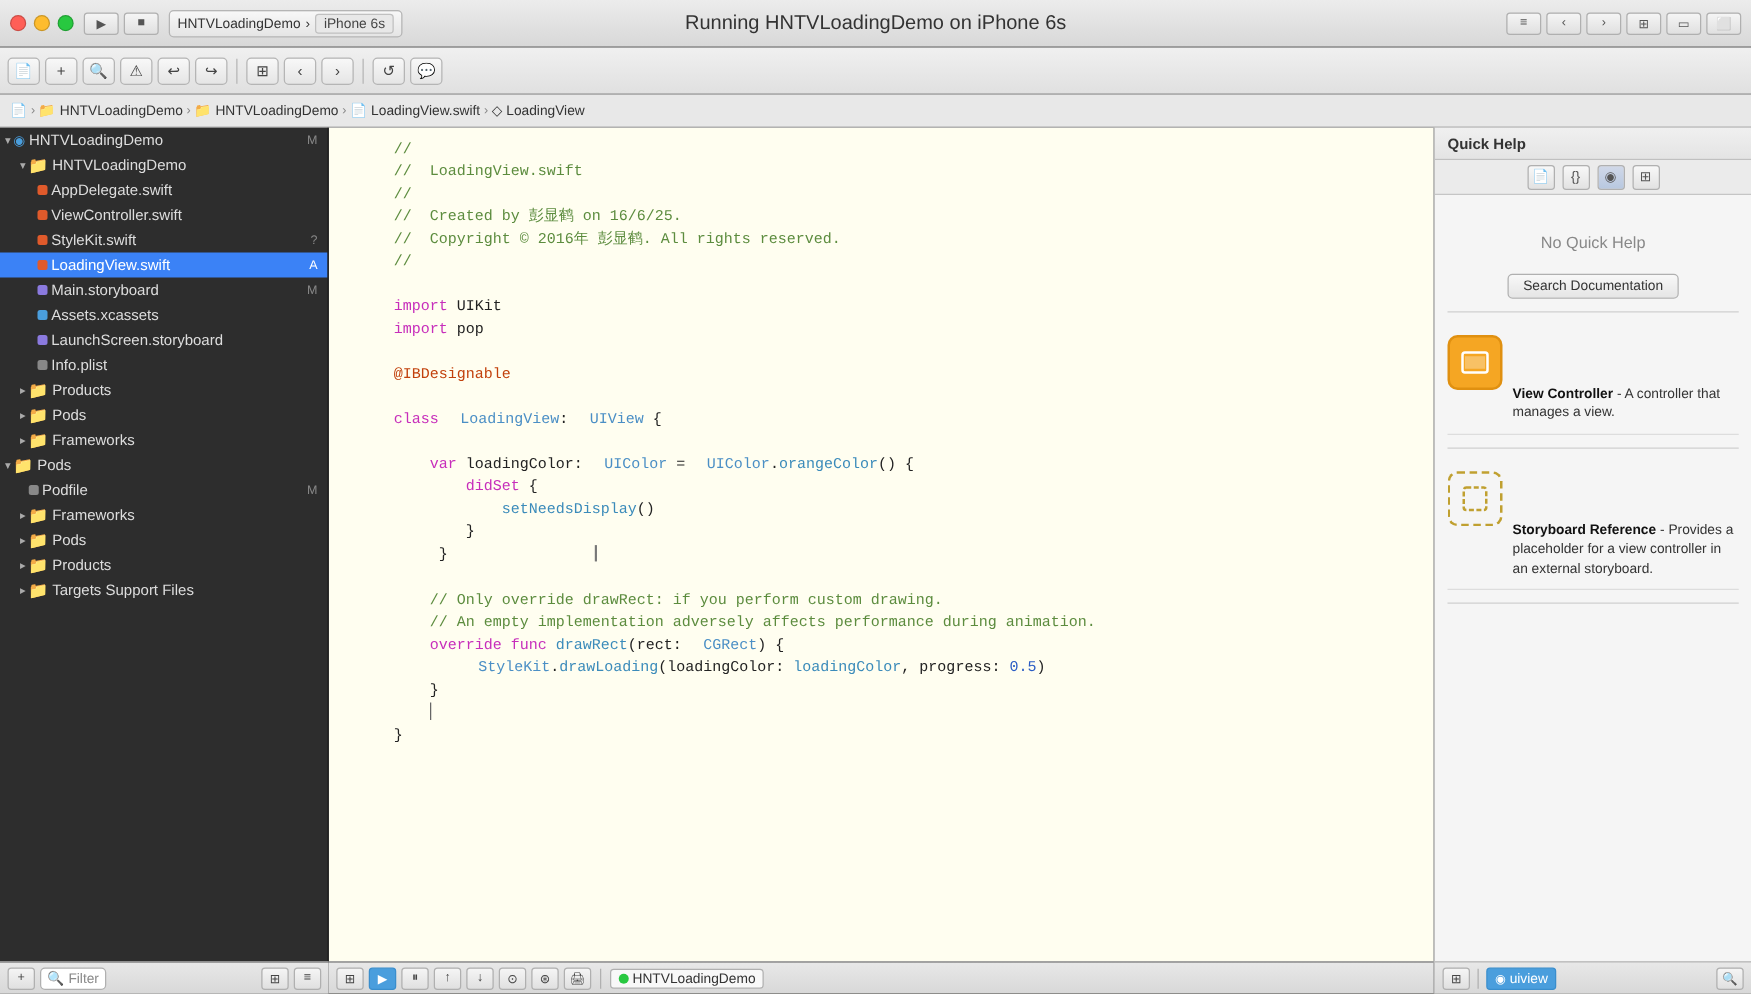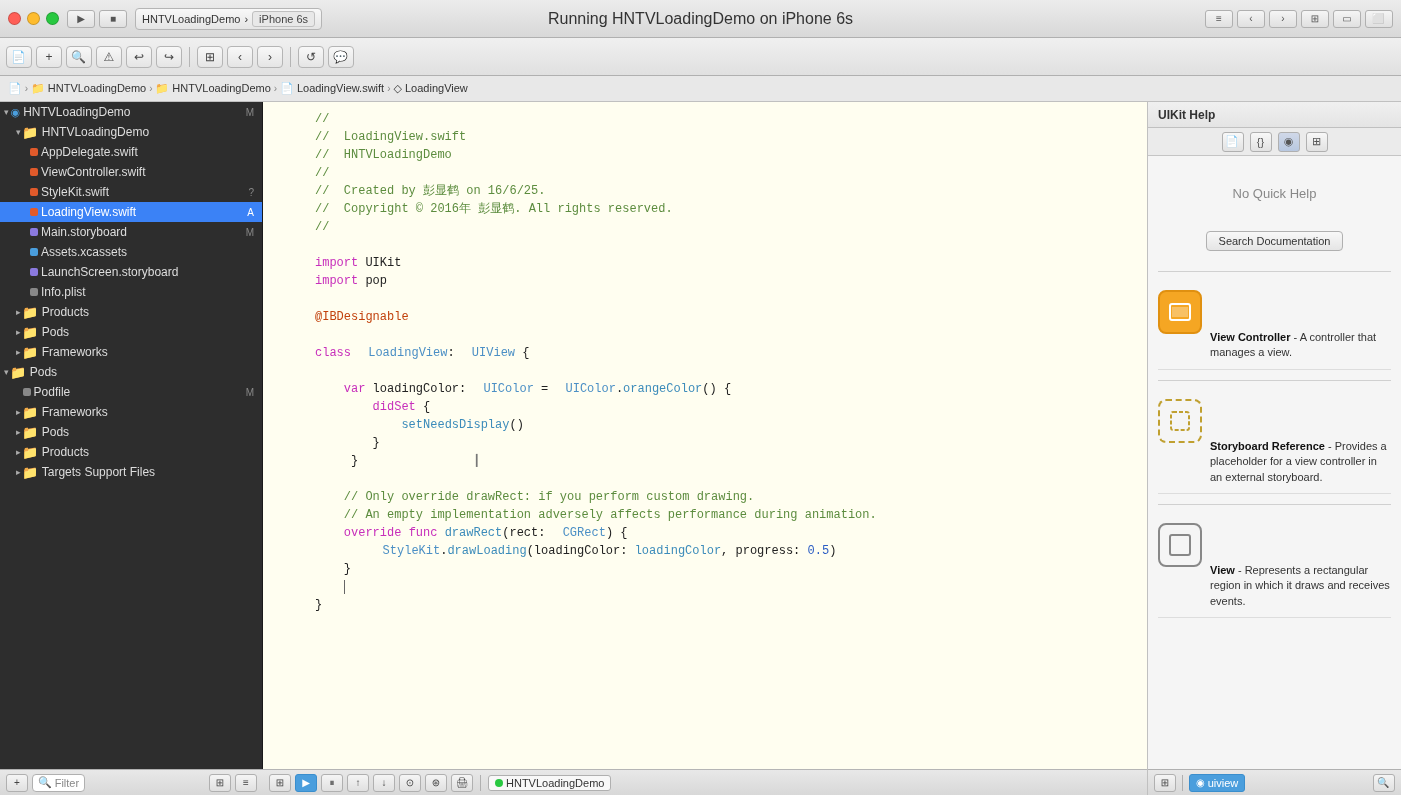--- a/index.html
+++ b/index.html
@@ -156,21 +156,21 @@
       width: 22px; height: 20px; border: 1px solid #b0b0b0;
       background: linear-gradient(to bottom, #f8f8f8, #e2e2e2);
       border-radius: 3px; display: flex; align-items: center; justify-content: center;
       font-size: 11px; color: #555; cursor: pointer;
     }
     .rp-btn.active { background: linear-gradient(to bottom, #d0d8e8, #b8c8e0); }
 
     .quick-help-content { padding: 10px; flex: 1; overflow-y: auto; }
     .no-quick-help { text-align: center; color: #888; font-size: 13px; padding: 20px 0 10px 0; }
     .search-doc-btn {
-      display: block; margin: 20px auto; padding: 3px 12px;
+      display: block; margin: 8px auto; padding: 3px 12px;
       background: linear-gradient(to bottom, #f8f8f8, #e5e5e5);
       border: 1px solid #b0b0b0; border-radius: 4px;
       font-size: 11px; color: #333; cursor: pointer; text-align: center;
     }
     .qh-divider { height: 1px; background: #d0d0d0; margin: 10px 0; }
 
     .qh-card { display: flex; gap: 8px; padding: 8px 0; border-bottom: 1px solid #ddd; }
     .qh-icon-box {
       width: 44px; height: 44px; min-width: 44px; border-radius: 8px;
       display: flex; align-items: center; justify-content: center;
@@ -438,24 +438,20 @@
         <div class="code-line">
           <span class="line-num"></span>
           <span class="code-content c-comment">//</span>
         </div>
         <div class="code-line">
           <span class="line-num"></span>
           <span class="code-content c-comment">//  LoadingView.swift</span>
         </div>
         <div class="code-line">
           <span class="line-num"></span>
-          <span class="code-content c-comment">//  HNTVLoadingDemo</span>
-        </div>
-        <div class="code-line">
-          <span class="line-num"></span>
           <span class="code-content c-comment">//</span>
         </div>
         <div class="code-line">
           <span class="line-num"></span>
           <span class="code-content c-comment">//  Created by 彭显鹤 on 16/6/25.</span>
         </div>
         <div class="code-line">
           <span class="line-num"></span>
           <span class="code-content c-comment">//  Copyright © 2016年 彭显鹤. All rights reserved.</span>
         </div>
@@ -561,21 +557,21 @@
         <div class="eb-separator" style="width:1px;height:16px;background:#b0b0b0;margin:0 3px;"></div>
         <div class="eb-scheme">
           <span class="eb-dot-green"></span>
           <span>HNTVLoadingDemo</span>
         </div>
       </div>
     </div>
 
     <div class="right-panel">
       <div class="right-panel-header">
-        <span>UIKit Help</span>
+        <span>Quick Help</span>
       </div>
       <div class="right-panel-toolbar">
         <div class="rp-btn">📄</div>
         <div class="rp-btn">{}</div>
         <div class="rp-btn active">◉</div>
         <div class="rp-btn">⊞</div>
       </div>
 
       <div class="quick-help-content">
         <div class="no-quick-help">No Quick Help</div>
@@ -604,31 +600,20 @@
             </svg>
           </div>
           <div class="qh-text">
             <span class="qh-title">Storyboard Reference</span>
             <span> - Provides a placeholder for a view controller in an external storyboard.</span>
           </div>
         </div>
 
         <div class="qh-divider"></div>
 
-        <div class="qh-card">
-          <div class="qh-icon-box qh-icon-view">
-            <svg width="24" height="24" viewBox="0 0 24 24">
-              <rect x="2" y="2" width="20" height="20" rx="2" fill="none" stroke="#888" stroke-width="2"></rect>
-            </svg>
-          </div>
-          <div class="qh-text">
-            <span class="qh-title">View</span>
-            <span> - Represents a rectangular region in which it draws and receives events.</span>
-          </div>
-        </div>
       </div>
 
       <div class="bottom-bar">
         <div class="bb-btn">⊞</div>
         <div class="bb-separator"></div>
         <div style="display:flex;align-items:center;gap:3px;background:#4a9edd;border:1px solid #3a8ecd;border-radius:3px;padding:1px 6px;height:18px;">
           <span style="color:white;font-size:10px;">◉</span>
           <span style="color:white;font-size:11px;">uiview</span>
         </div>
         <div class="bb-spacer"></div>

